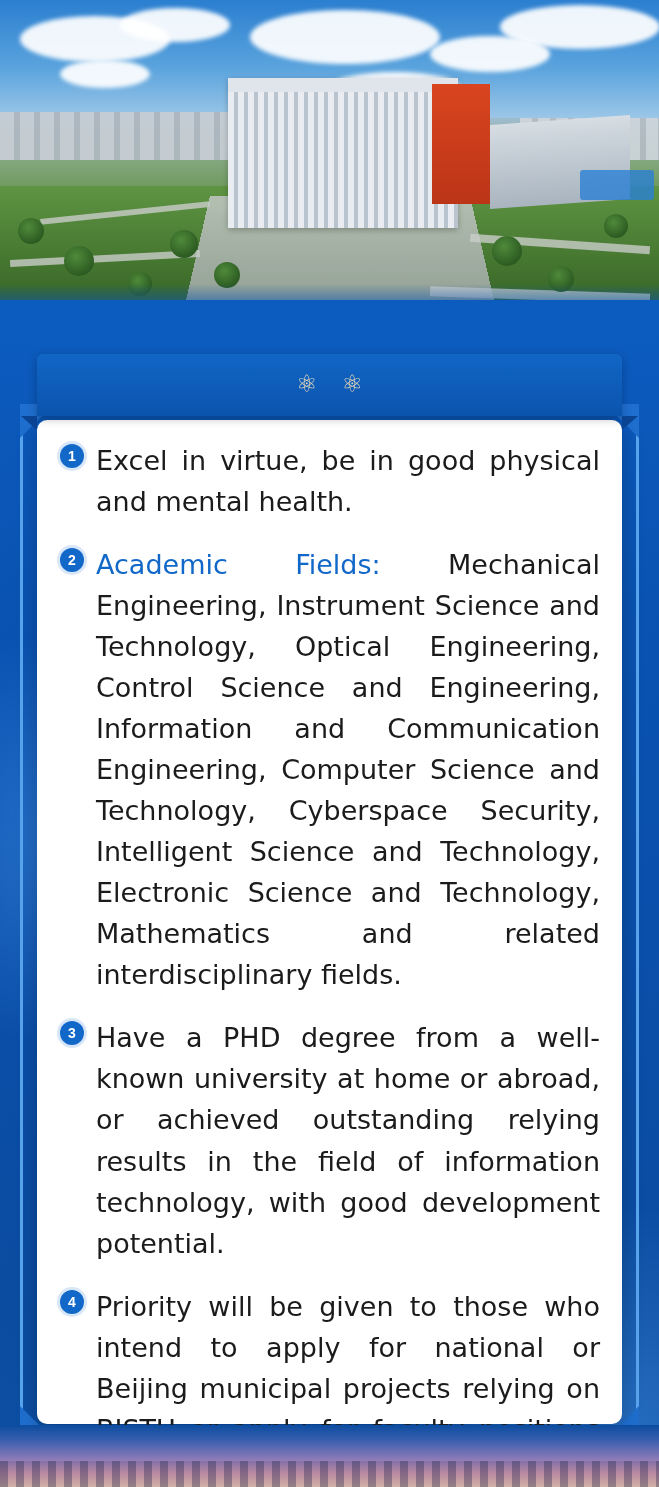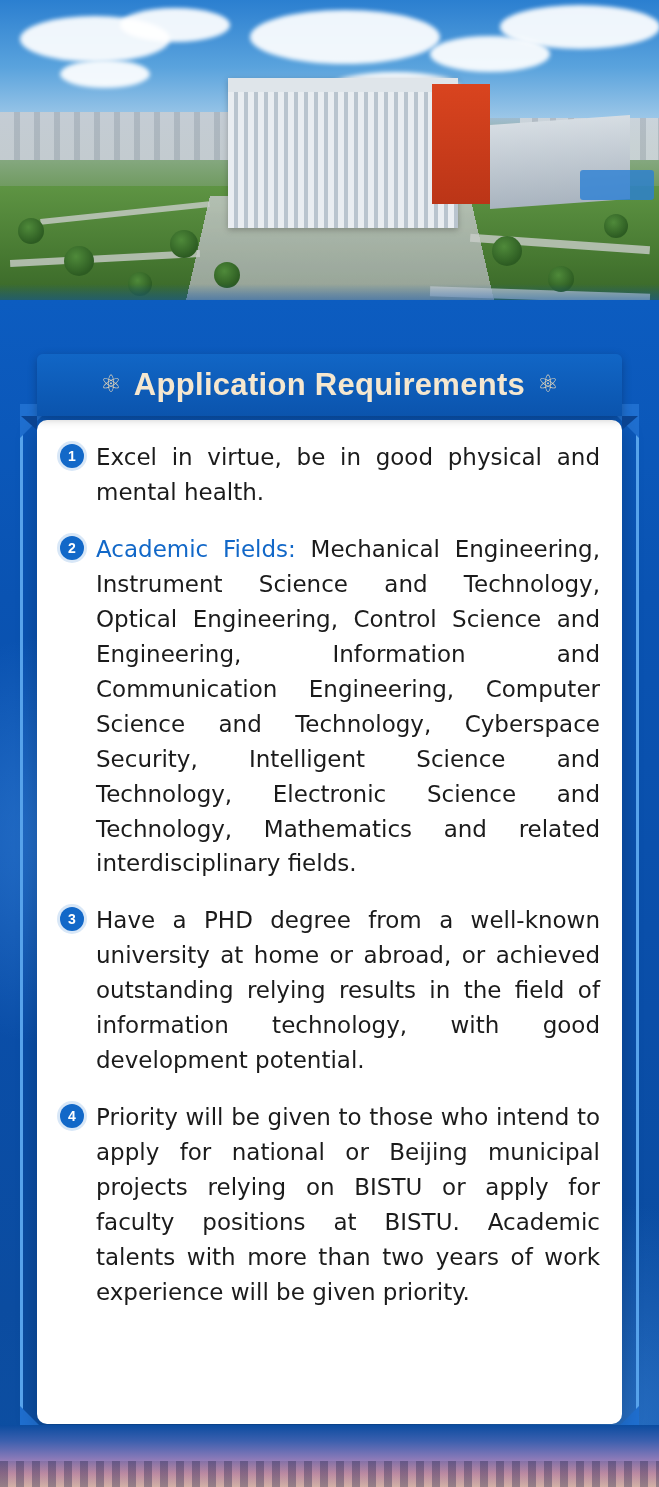--- a/index.html
+++ b/index.html
@@ -247,21 +247,21 @@
     font-weight: bold;
     display: flex;
     align-items: center;
     justify-content: center;
     margin-top: 4px;
     margin-right: 12px;
     box-shadow: 0 0 0 3px rgba(40,120,210,.18);
   }
   .text {
     flex: 1 1 auto;
-    font-size: 23px;
+    font-size: 27px;
     line-height: 1.52;
     color: #1b1b1b;
     text-align: justify;
     text-justify: inter-word;
     font-family: "DejaVu Sans", sans-serif;
   }
   .lead {
     color: #1268c8;
     font-weight: normal;
   }
@@ -314,21 +314,20 @@
   <div class="frame"></div>
   <div class="corner tl"></div>
   <div class="corner tr"></div>
   <div class="corner bl"></div>
   <div class="corner br"></div>
 
   <div class="card"></div>
 
   <div class="title-bar">
     <span class="title-icon">⚛</span>
-    <span class="title-text">Application Requirements</span>
     <span class="title-icon">⚛</span>
   </div>
 
   <div class="list">
 
     <div class="item">
       <div class="num">1</div>
       <div class="text">
         <span>Excel in virtue, be in good physical and mental health.</span>
       </div>

